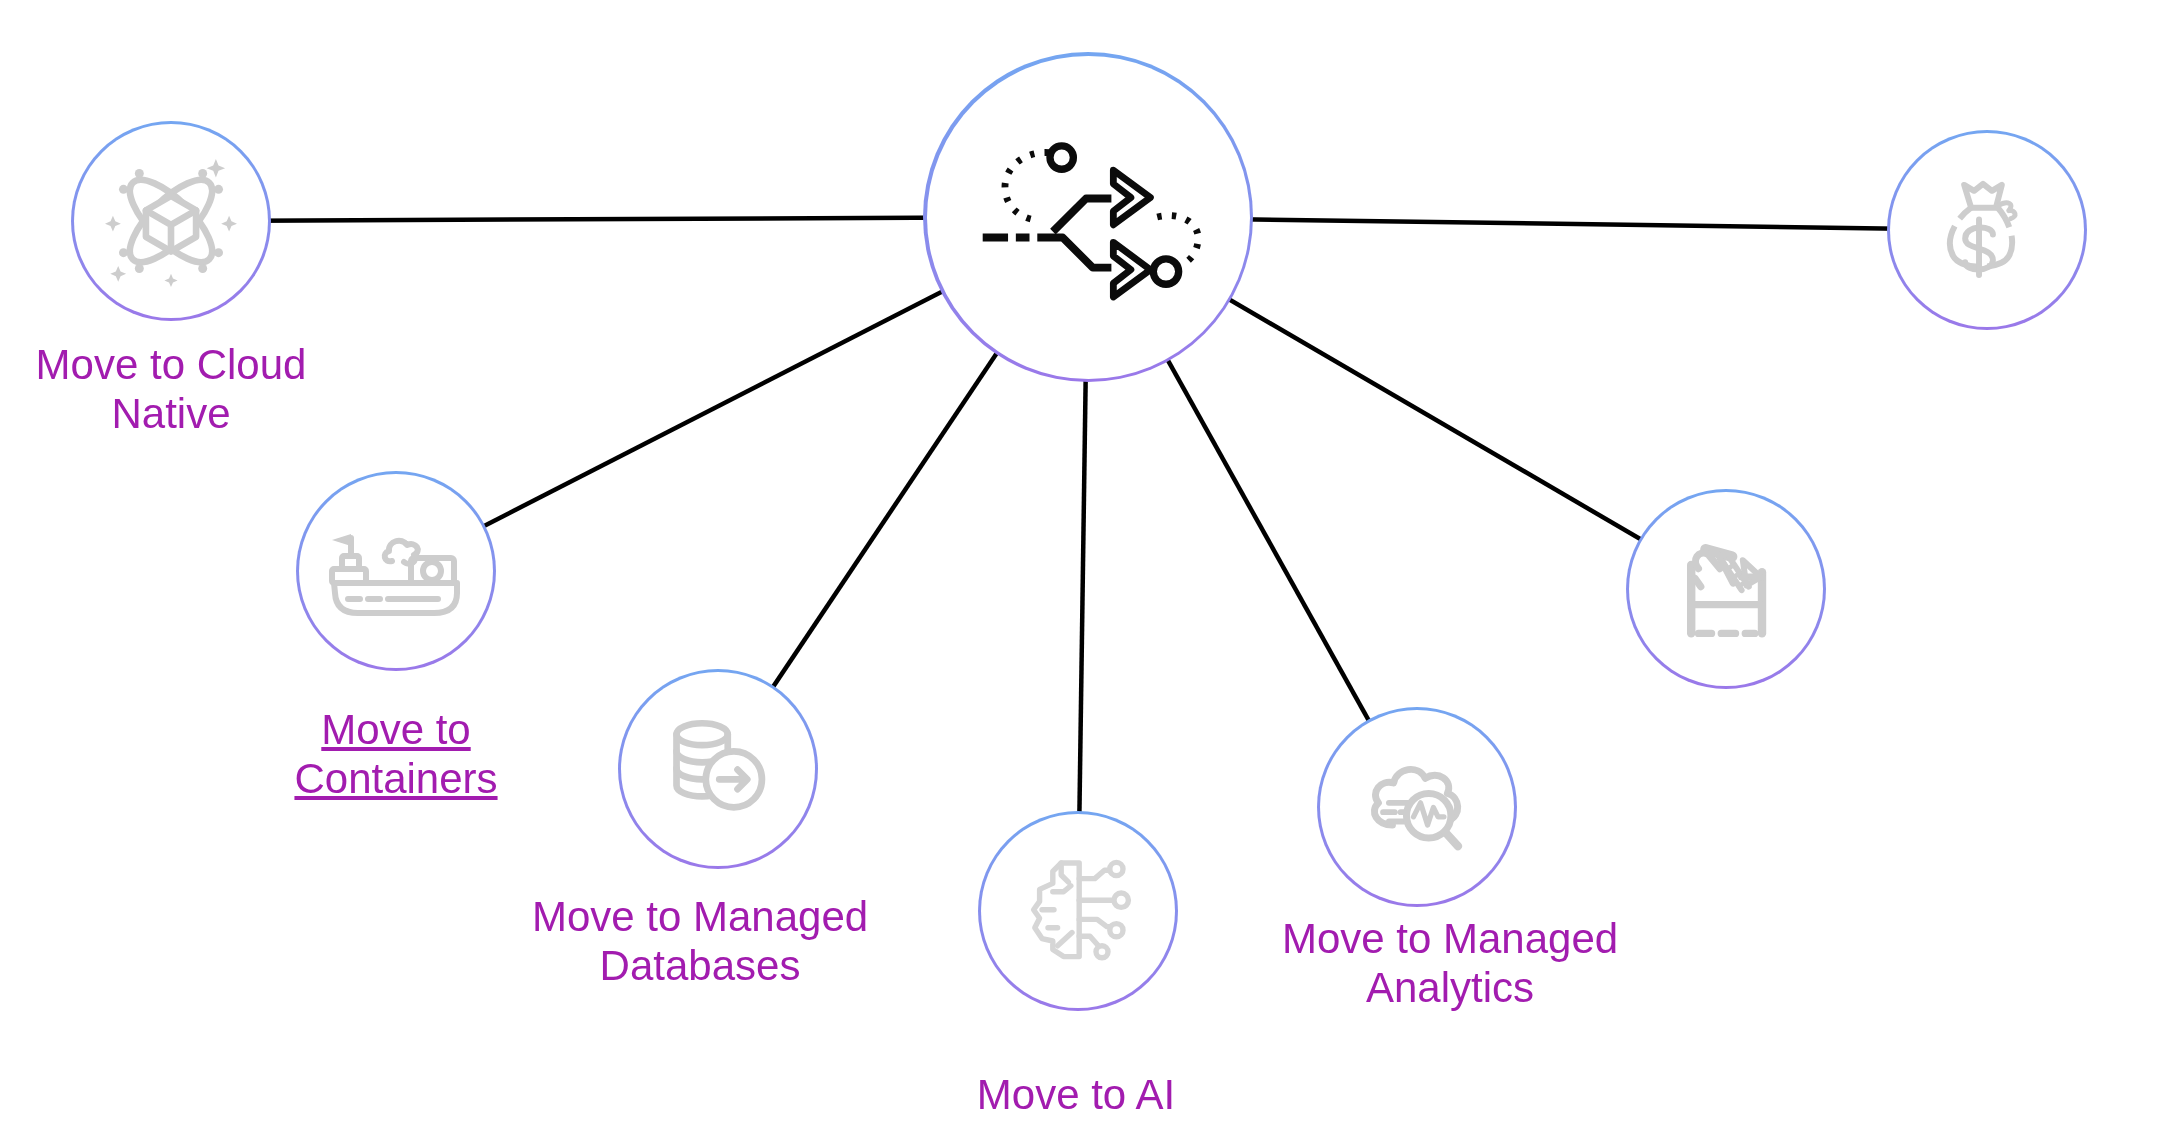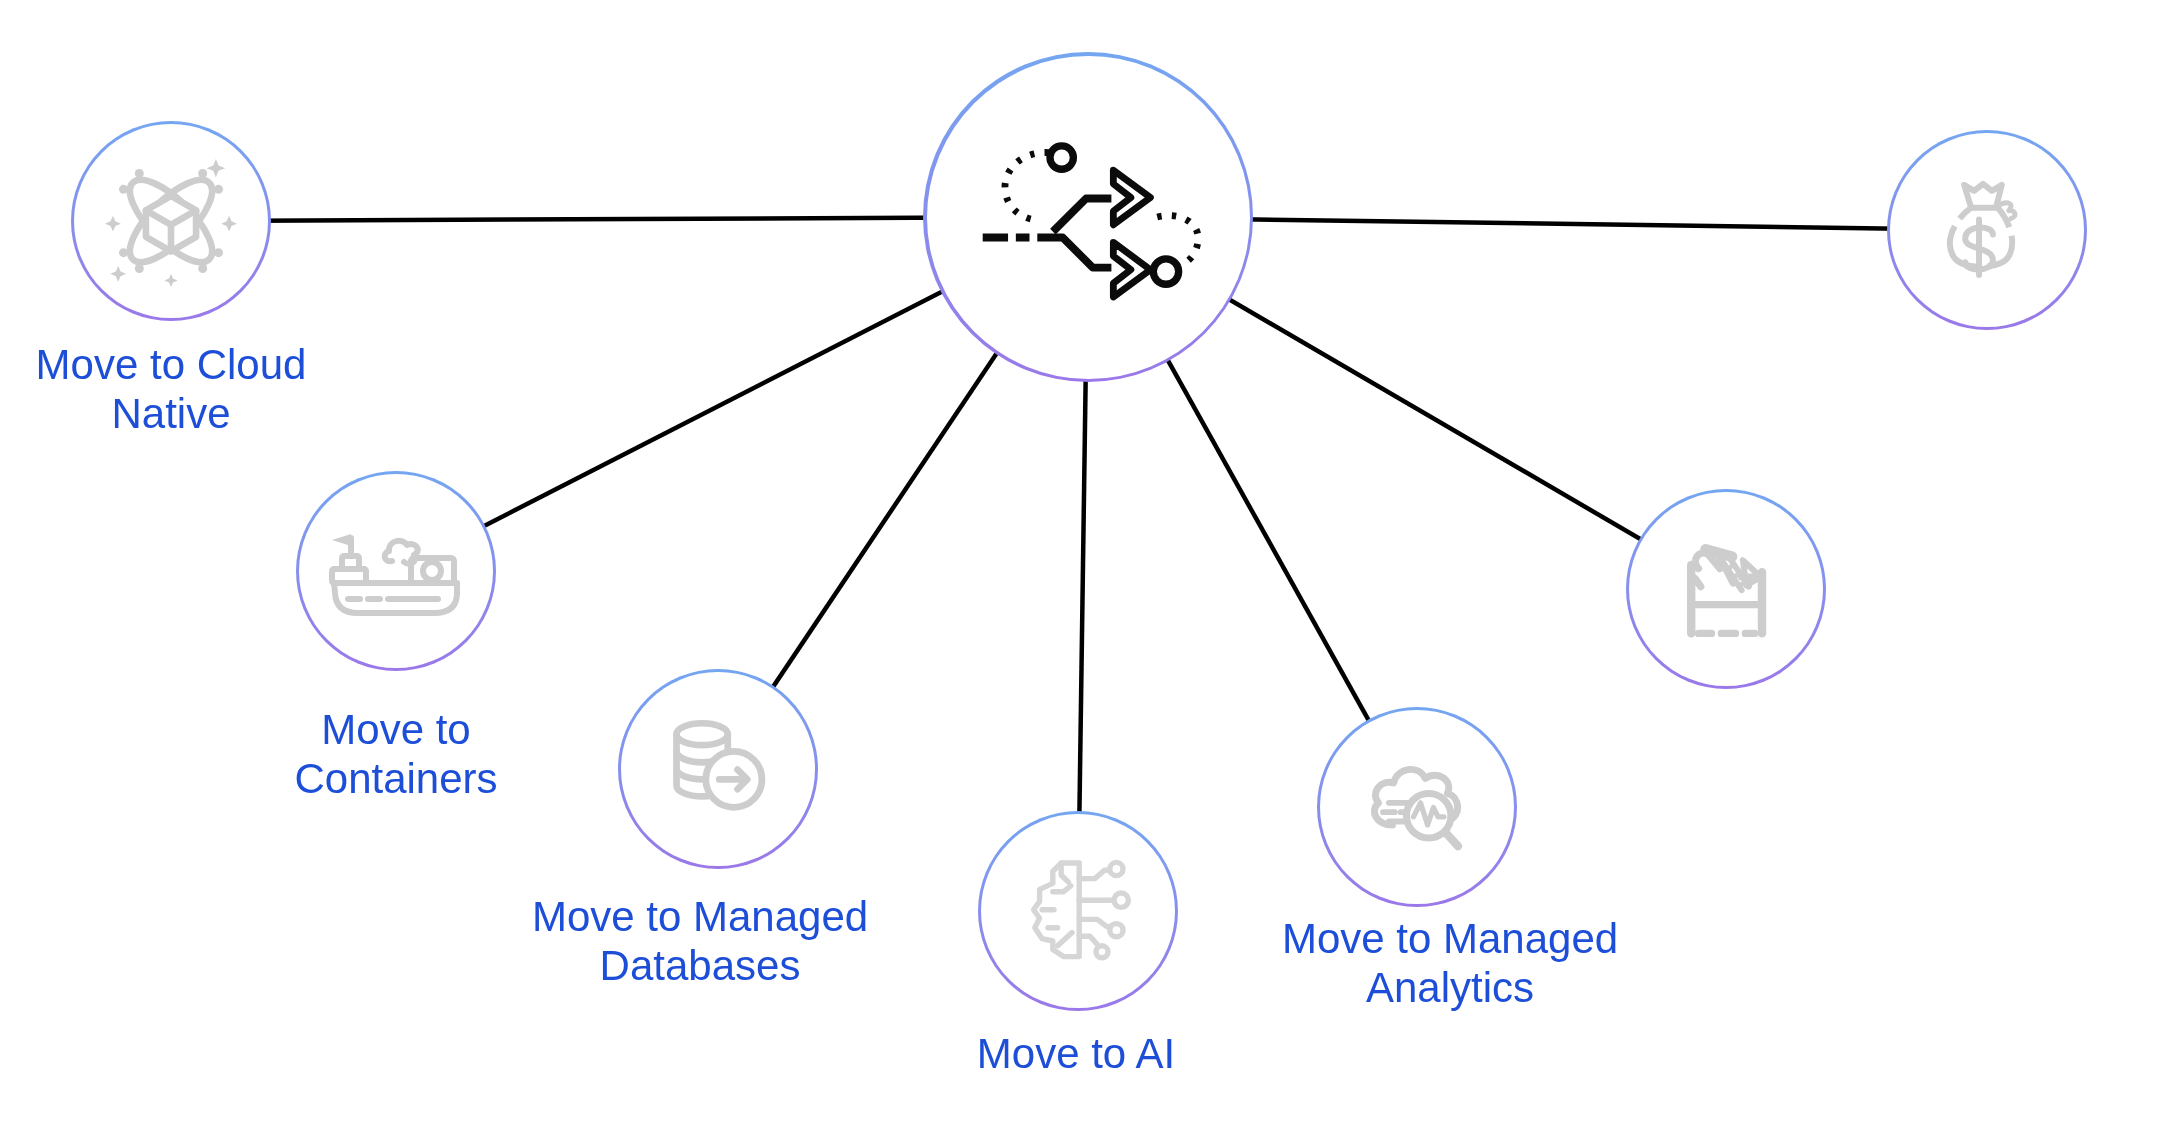--- a/index.html
+++ b/index.html
@@ -23,27 +23,27 @@
   .sat{width:200px;height:200px;}
   .n-cloud-native{left:71px;top:121px;}
   .n-containers{left:296px;top:471px;}
   .n-databases{left:618px;top:669px;}
   .n-ai{left:978px;top:811px;}
   .n-analytics{left:1317px;top:707px;}
   .n-devops{left:1626px;top:489px;}
   .n-open-source{left:1887px;top:130px;}
   .label{
     position:absolute;z-index:3;transform:translateX(-50%);
-    font-size:42px;line-height:1.17;font-weight:500;color:#1d4ed8;
+    font-size:42px;line-height:1.17;font-weight:500;color:#a21caf;
     text-align:center;white-space:pre-line;
   }
   .l-cloud-native{left:171px;top:340px;}
-  .l-containers{left:396px;top:705px;}
+  .l-containers{left:396px;top:705px;text-decoration:underline;}
   .l-databases{left:700px;top:892px;}
-  .l-ai{left:1076px;top:1029px;}
+  .l-ai{left:1076px;top:1070px;}
   .l-analytics{left:1450px;top:914px;}
   .l-devops{left:1827px;top:715px;}
   .l-open-source{left:1993px;top:349px;}
   .gicon{stroke:#cdcdcd;fill:none;stroke-linecap:round;stroke-linejoin:round;}
   .gicon-light{stroke:#d6d6d6;fill:none;stroke-linecap:round;stroke-linejoin:round;}
   .hicon{stroke:#0b0b0b;fill:none;stroke-linejoin:round;}
 </style>
 </head>
 <body>
 

